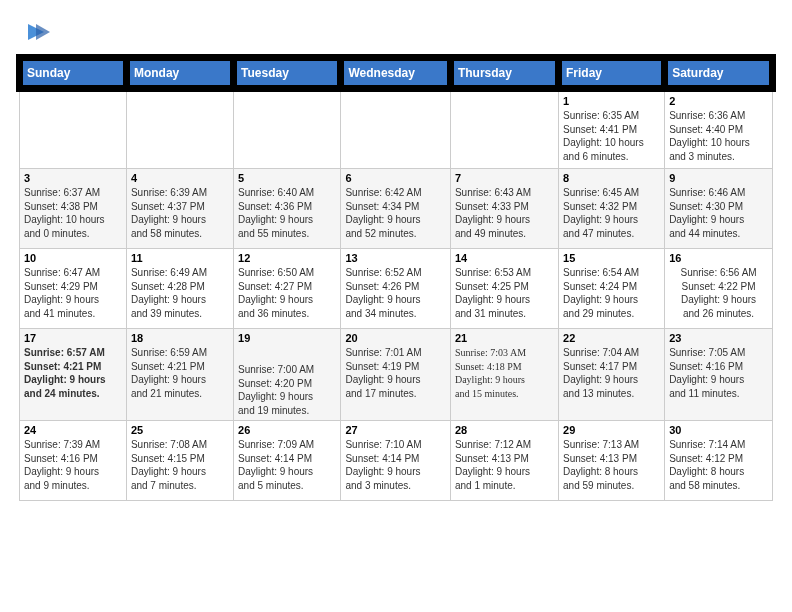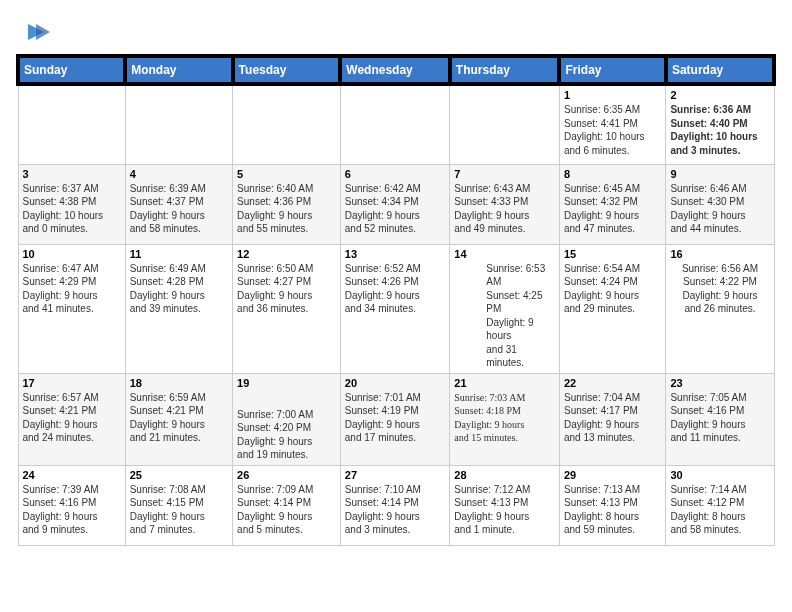--- a/index.html
+++ b/index.html
@@ -43,21 +43,21 @@
       border-collapse: collapse;
       margin-top: 6px;
     }
     .calendar th {
       background-color: #3a78c9;
       color: #fff;
       font-size: 12px;
       font-weight: bold;
       padding: 5px 4px;
       text-align: left;
-      border: 4px solid #000000;
+      border: 7px solid #000000;
     }
     .calendar td {
       border: 1px solid #ccc;
       vertical-align: top;
       padding: 3px 4px;
       width: 113px;
       height: 80px;
       font-size: 10px;
       background: #fff;
     }
@@ -125,21 +125,21 @@
           <td class="empty-cell"></td>
           <td>
             <span class="day-num">1</span>
             <div class="day-info" style="white-space: pre-line;">Sunrise: 6:35 AM
 Sunset: 4:41 PM
 Daylight: 10 hours
 and 6 minutes.</div>
           </td>
           <td>
             <span class="day-num">2</span>
-            <div class="day-info" style="white-space: pre-line; font-weight: bold;">Sunrise: 6:36 AM
+            <div class="day-info" style="white-space: pre-line;">Sunrise: 6:36 AM
 Sunset: 4:40 PM
 Daylight: 10 hours
 and 3 minutes.</div>
           </td>
         </tr>
         <tr>
           <td>
             <span class="day-num">3</span>
             <div class="day-info" style="white-space: pre-line;">Sunrise: 6:37 AM
 Sunset: 4:38 PM
@@ -213,21 +213,21 @@
           </td>
           <td>
             <span class="day-num">13</span>
             <div class="day-info" style="white-space: pre-line;">Sunrise: 6:52 AM
 Sunset: 4:26 PM
 Daylight: 9 hours
 and 34 minutes.</div>
           </td>
           <td>
             <span class="day-num">14</span>
-            <div class="day-info" style="white-space: pre-line; margin-left: 32px;">Sunrise: 6:53 AM
+            <div class="day-info" style="white-space: pre-line;">Sunrise: 6:53 AM
 Sunset: 4:25 PM
 Daylight: 9 hours
 and 31 minutes.</div>
           </td>
           <td>
             <span class="day-num">15</span>
             <div class="day-info" style="white-space: pre-line;">Sunrise: 6:54 AM
 Sunset: 4:24 PM
 Daylight: 9 hours
 and 29 minutes.</div>
@@ -236,21 +236,21 @@
             <span class="day-num">16</span>
             <div class="day-info" style="white-space: pre-line; text-align: center;">Sunrise: 6:56 AM
 Sunset: 4:22 PM
 Daylight: 9 hours
 and 26 minutes.</div>
           </td>
         </tr>
         <tr>
           <td>
             <span class="day-num">17</span>
-            <div class="day-info" style="white-space: pre-line;">Sunrise: 6:57 AM
+            <div class="day-info" style="white-space: pre-line; font-weight: bold;">Sunrise: 6:57 AM
 Sunset: 4:21 PM
 Daylight: 9 hours
 and 24 minutes.</div>
           </td>
           <td>
             <span class="day-num">18</span>
             <div class="day-info" style="white-space: pre-line;">Sunrise: 6:59 AM
 Sunset: 4:21 PM
 Daylight: 9 hours
 and 21 minutes.</div>

